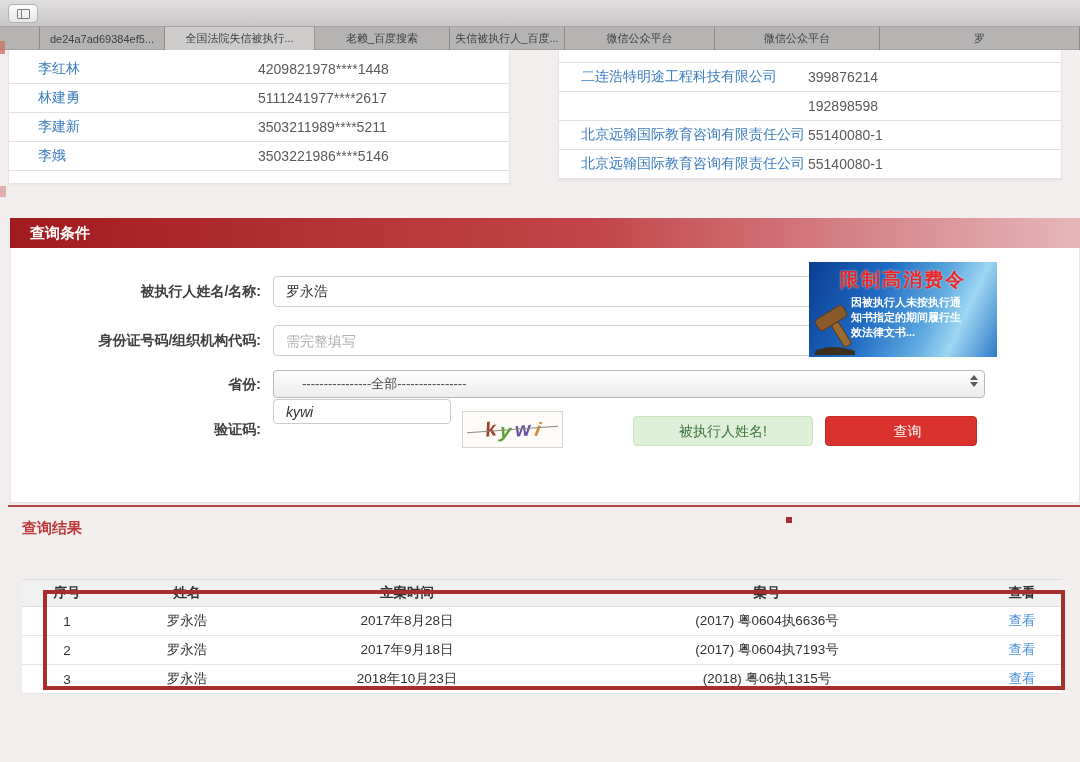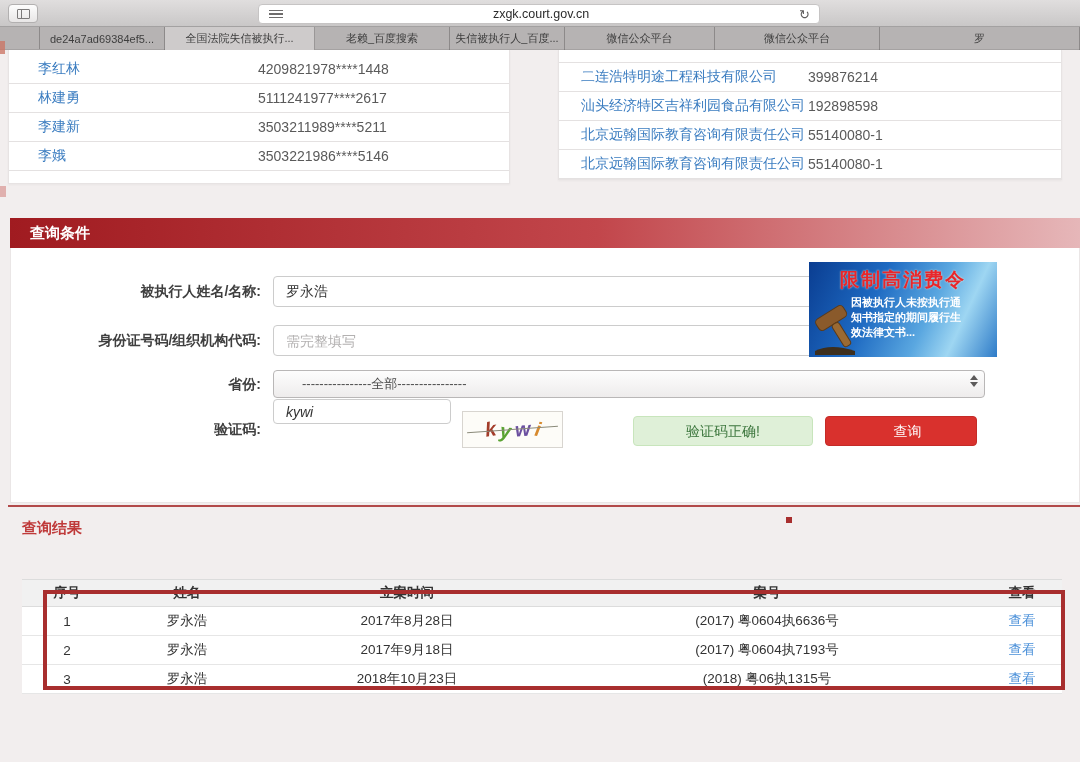--- a/index.html
+++ b/index.html
@@ -96,25 +96,20 @@
   .edge-mark1{position:absolute;left:0;top:41px;width:5px;height:13px;background:#cc7766;opacity:.8;}
   .edge-mark2{position:absolute;left:0;top:186px;width:6px;height:11px;background:#e0b0ae;}
 </style>
 </head>
 <body>
 
 <div class="titlebar">
   <div class="sidebar-btn">
     <span class="sidebar-glyph"></span>
   </div>
-  <div class="url-field">
-    <span class="reader-glyph"></span>
-    <span class="url-text">zxgk.court.gov.cn</span>
-    <span class="refresh-glyph">↻</span>
-  </div>
 </div>
 <div class="tabbar">
   <div class="tab-spacer"></div>
   <div class="tab" style="width:125px">de24a7ad69384ef5...</div>
   <div class="tab active" style="width:150px">全国法院失信被执行...</div>
   <div class="tab" style="width:135px">老赖_百度搜索</div>
   <div class="tab" style="width:115px">失信被执行人_百度...</div>
   <div class="tab" style="width:150px">微信公众平台</div>
   <div class="tab" style="width:165px">微信公众平台</div>
   <div class="tab" style="flex:1">罗</div>
@@ -144,21 +139,20 @@
     <div class="inner">
       <span class="pname">阿坝州富司保源有限公司</span>
 
     </div>
   </div>
   <div class="trow">
     <span class="pname">二连浩特明途工程科技有限公司</span>
     <span class="pnum">399876214</span>
   </div>
   <div class="trow">
-    <span class="pname">汕头经济特区吉祥利园食品有限公司</span>
     <span class="pnum">192898598</span>
   </div>
   <div class="trow">
     <span class="pname">北京远翰国际教育咨询有限责任公司</span>
     <span class="pnum">55140080-1</span>
   </div>
   <div class="trow">
     <span class="pname">北京远翰国际教育咨询有限责任公司</span>
     <span class="pnum">55140080-1</span>
   </div>
@@ -186,21 +180,21 @@
   <input class="tinput" style="left: 262px; top: 151px; width: 178px; height: 25px; font-style: italic;" value="kywi">
 
   <div class="captcha-box">
     <span class="cl-k">k</span>
     <span class="cl-y">y</span>
     <span class="cl-w">w</span>
     <span class="cl-i">i</span>
     <span class="captcha-line"></span>
   </div>
 
-  <div class="btn-ok">验证码正确!</div>
+  <div class="btn-ok">被执行人姓名!</div>
   <div class="btn-query">查询</div>
 
   <div class="banner">
     <div class="banner-title">限制高消费令</div>
     <div class="banner-lines">
       <div>因被执行人未按执行通</div>
       <div>知书指定的期间履行生</div>
       <div>效法律文书...</div>
     </div>
     <svg class="gavel" width="52" height="56" viewBox="0 0 52 56">

